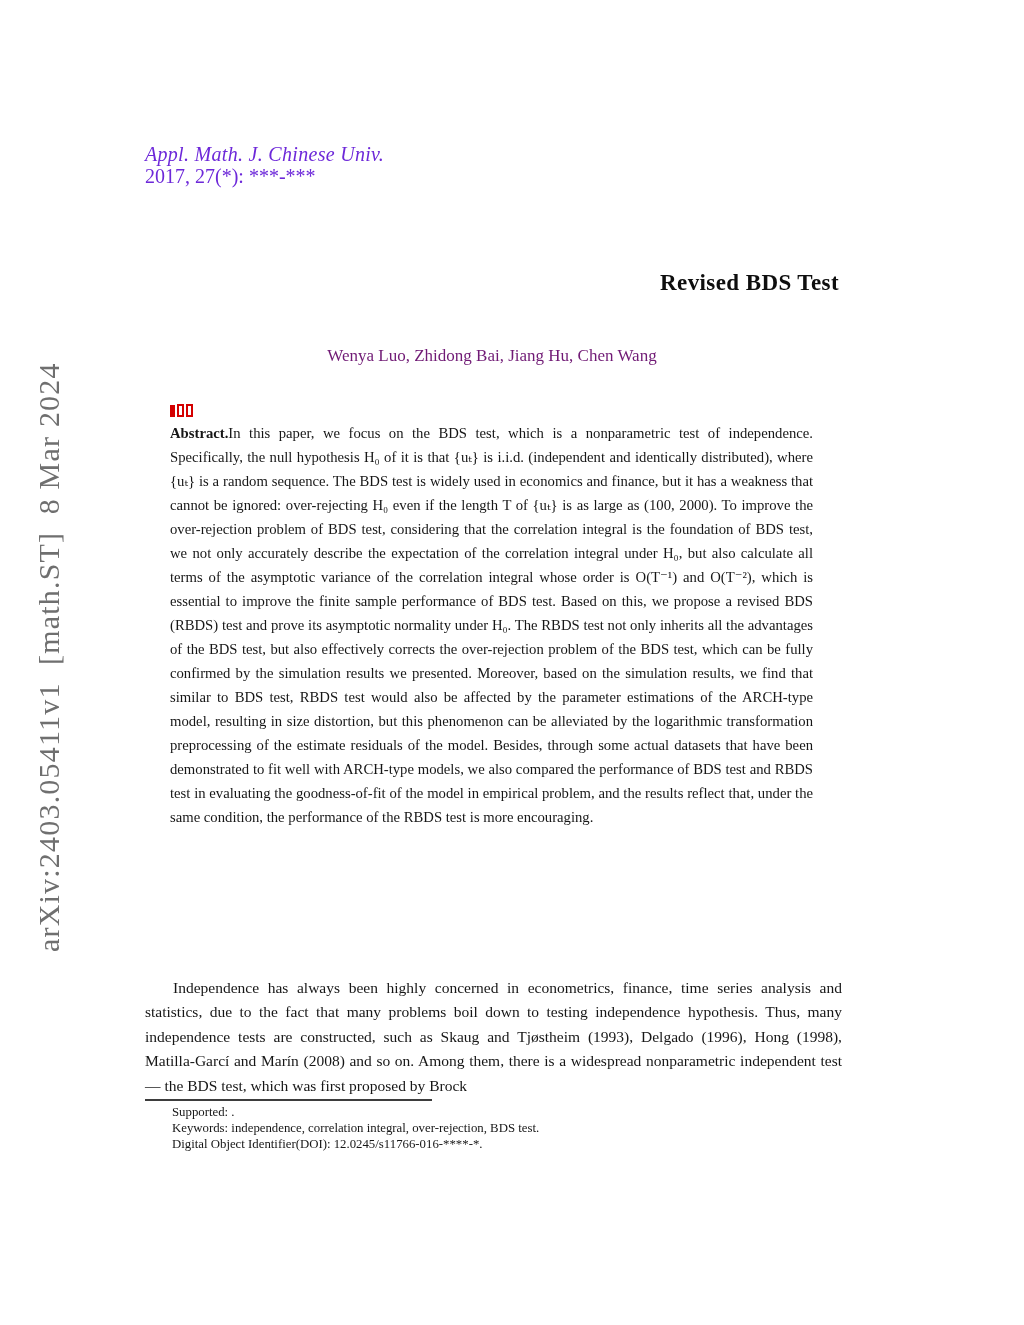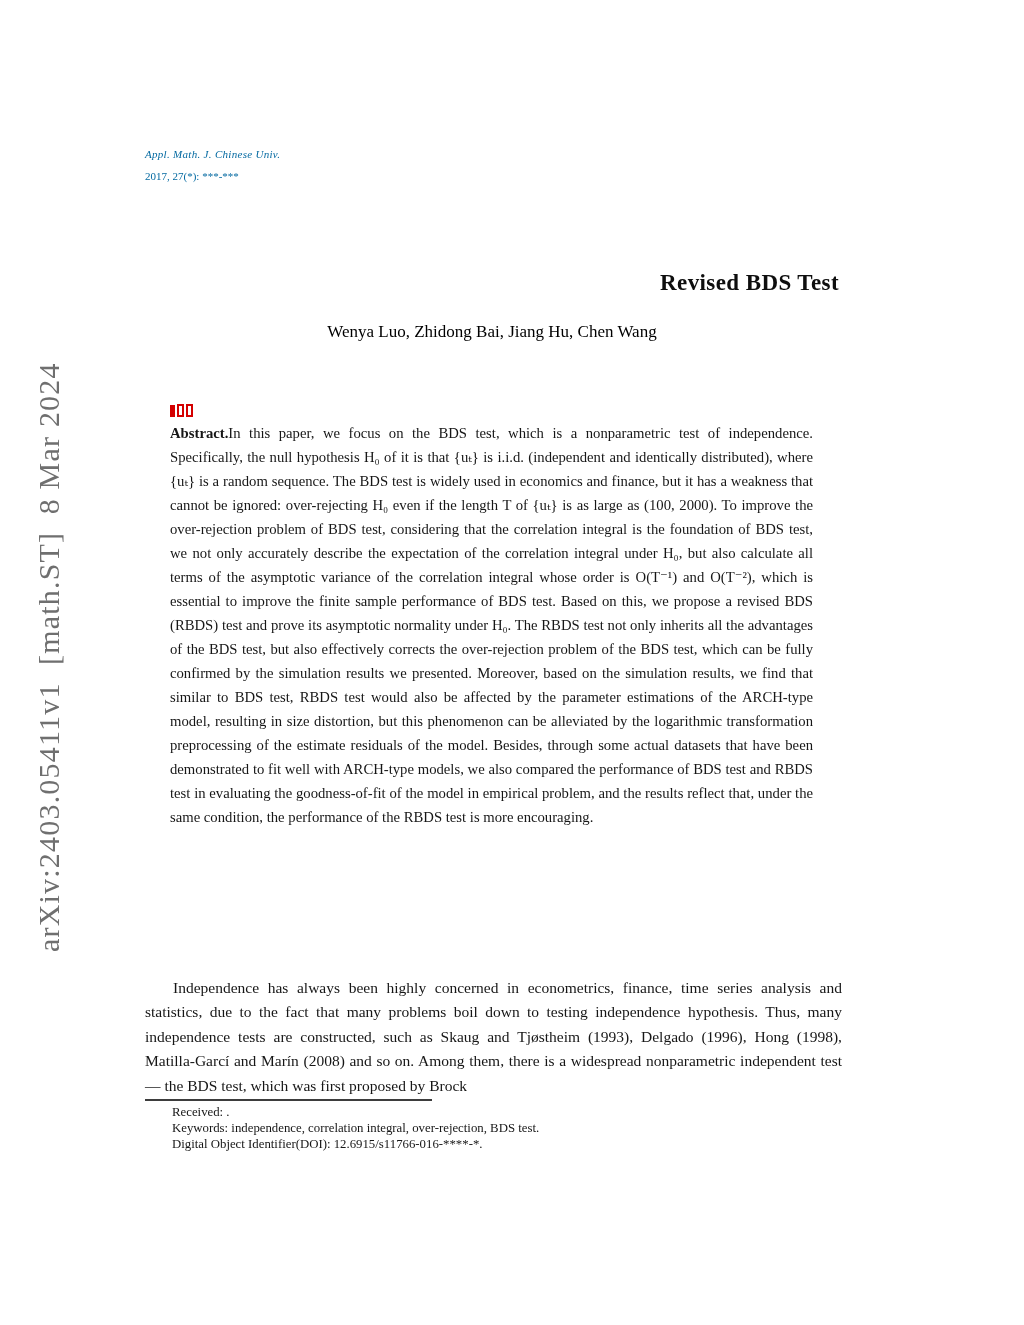--- a/index.html
+++ b/index.html
@@ -13,42 +13,42 @@
     width: 1024px; height: 1325px;
     font-family: "Liberation Serif", "DejaVu Serif", serif;
     color: var(--text);
     position: relative;
     overflow: hidden;
   }
   .page { position: absolute; inset: 0; background: #ffffff; }
 
   .journal-header {
     position: absolute; left: 145px; top: 143px;
-    font-size: 11px; line-height: 22px; color: #0369a1;
+    font-size: 20px; line-height: 22px; color: #6d28d9;
   }
   .journal-header .jname { font-style: italic; letter-spacing: 0.3px; }
   .journal-header .jissue { font-style: normal; }
 
   .arxiv-watermark {
     position: absolute; left: 32px; top: 952px;
     transform: rotate(-90deg); transform-origin: 0 0;
     font-size: 30px; letter-spacing: 1.2px;
     color: var(--watermark-gray);
     white-space: pre;
   }
 
   .paper-title {
     position: absolute; left: 145px; top: 270px; width: 694px;
     text-align: right; font-size: 23px; font-weight: 700; color: #0e0e0e;
     letter-spacing: 0.4px;
   }
 
   .paper-authors {
-    position: absolute; left: 145px; top: 322px; width: 694px;
-    text-align: center; font-size: 17px; color: #000000;
+    position: absolute; left: 145px; top: 346px; width: 694px;
+    text-align: center; font-size: 17px; color: #701a75;
   }
 
   .red-bars-icon {
     position: absolute; left: 170px; top: 404px;
     display: flex; gap: 2px; height: 13px; align-items: center;
   }
   .red-bars-icon .bar { width: 5px; height: 12px; }
   .red-bars-icon .bar.solid { background: var(--accent-red); }
   .red-bars-icon .bar.outline {
     border: 2px solid var(--accent-red); background: #fff;
@@ -108,18 +108,18 @@
   <div class="abstract-block">
     <span class="abstract-label">Abstract.</span><span>In this paper, we focus on the BDS test, which is a nonparametric test of independence. Specifically, the null hypothesis H₀ of it is that {uₜ} is i.i.d. (independent and identically distributed), where {uₜ} is a random sequence. The BDS test is widely used in economics and finance, but it has a weakness that cannot be ignored: over-rejecting H₀ even if the length T of {uₜ} is as large as (100, 2000). To improve the over-rejection problem of BDS test, considering that the correlation integral is the foundation of BDS test, we not only accurately describe the expectation of the correlation integral under H₀, but also calculate all terms of the asymptotic variance of the correlation integral whose order is O(T⁻¹) and O(T⁻²), which is essential to improve the finite sample performance of BDS test. Based on this, we propose a revised BDS (RBDS) test and prove its asymptotic normality under H₀. The RBDS test not only inherits all the advantages of the BDS test, but also effectively corrects the over-rejection problem of the BDS test, which can be fully confirmed by the simulation results we presented. Moreover, based on the simulation results, we find that similar to BDS test, RBDS test would also be affected by the parameter estimations of the ARCH-type model, resulting in size distortion, but this phenomenon can be alleviated by the logarithmic transformation preprocessing of the estimate residuals of the model. Besides, through some actual datasets that have been demonstrated to fit well with ARCH-type models, we also compared the performance of BDS test and RBDS test in evaluating the goodness-of-fit of the model in empirical problem, and the results reflect that, under the same condition, the performance of the RBDS test is more encouraging.</span>
   </div>
 
 
   <div class="intro-paragraph">Independence has always been highly concerned in econometrics, finance, time series analysis and statistics, due to the fact that many problems boil down to testing independence hypothesis. Thus, many independence tests are constructed, such as Skaug and Tjøstheim (1993), Delgado (1996), Hong (1998), Matilla-Garcí and Marín (2008) and so on. Among them, there is a widespread nonparametric independent test — the BDS test, which was first proposed by Brock</div>
 
   <div class="footnote-rule"></div>
 
   <div class="footnotes">
-    <div>Received: .</div>
+    <div>Supported: .</div>
     <div>Keywords: independence, correlation integral, over-rejection, BDS test.</div>
-    <div>Digital Object Identifier(DOI): 12.6915/s11766-016-****-*.</div>
+    <div>Digital Object Identifier(DOI): 12.0245/s11766-016-****-*.</div>
   </div>
 
 </div>
 
 </body></html>

